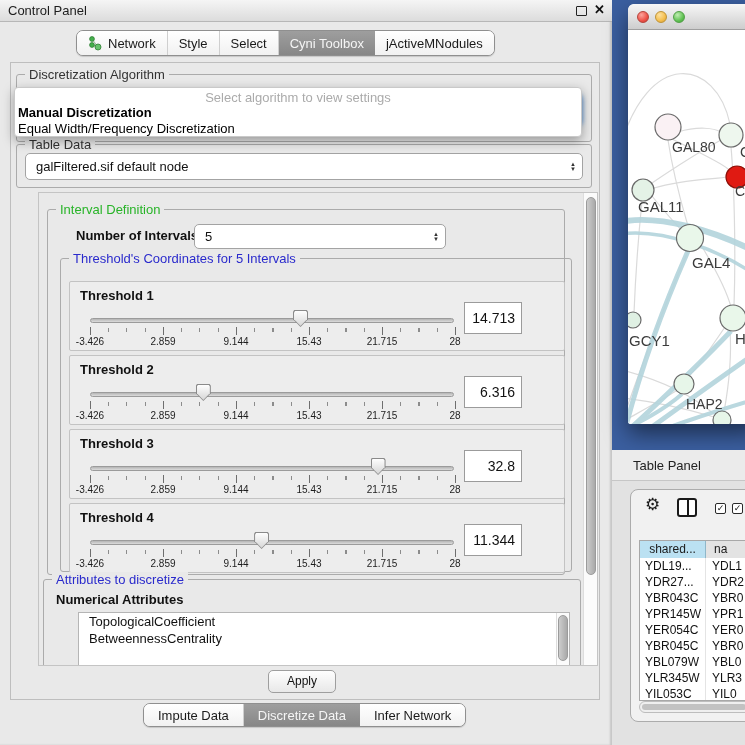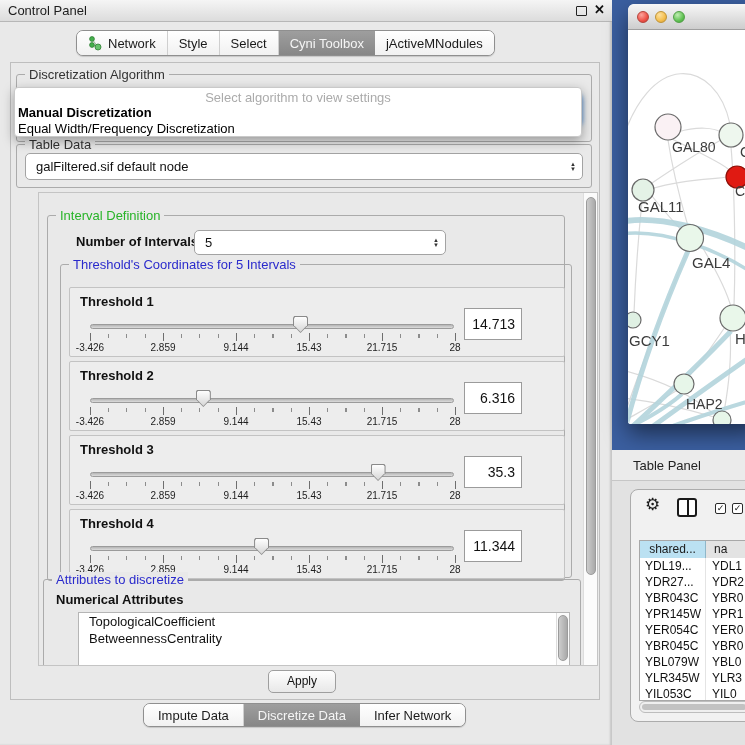--- a/index.html
+++ b/index.html
@@ -148,21 +148,21 @@
         <span>galFiltered.sif default node</span>
         <span class="stepper">
           <span>▲</span>
           <span>▼</span>
         </span>
       </div>
     </div>
 
     <div class="abs scrollpane">
 
-      <div class="groupbox" style="left:8px;top:22px;width:518px;height:366px;">
+      <div class="groupbox" style="left:8px;top:16px;width:518px;height:366px;">
         <span class="gb-title green">Interval Definition</span>
 
         <div style="position:absolute;left:28px;top:18px;font-size:13px;font-weight:bold;color:#111;">Number of Intervals</div>
         <div class="combo" style="left:146px;top:14px;width:252px;height:25px;">
           <span>5</span>
           <span class="stepper">
             <span>▲</span>
             <span>▼</span>
           </span>
         </div>
@@ -232,21 +232,21 @@
                 <div class="tick-major" style="left:100%"></div>
             </div>
             <div class="tlabels">
               <span style="left:0%">-3.426</span>
               <span style="left:20%">2.859</span>
               <span style="left:40%">9.144</span>
               <span style="left:60%">15.43</span>
               <span style="left:80%">21.715</span>
               <span style="left:100%">28</span>
             </div>
-            <div class="valbox">35.3</div>
+            <div class="valbox">32.8</div>
           </div>
 
           <div class="thr-panel" style="top:244px;">
             <span class="thr-label">Threshold 4</span>
             <div class="track"></div>
             <div class="thumb" style="left: 191.08px;"></div>
             <div class="tickzone">
               <div class="ticks-minor"></div>
               <div class="tick-major" style="left:0%"></div>
                 <div class="tick-major" style="left:20%"></div>

